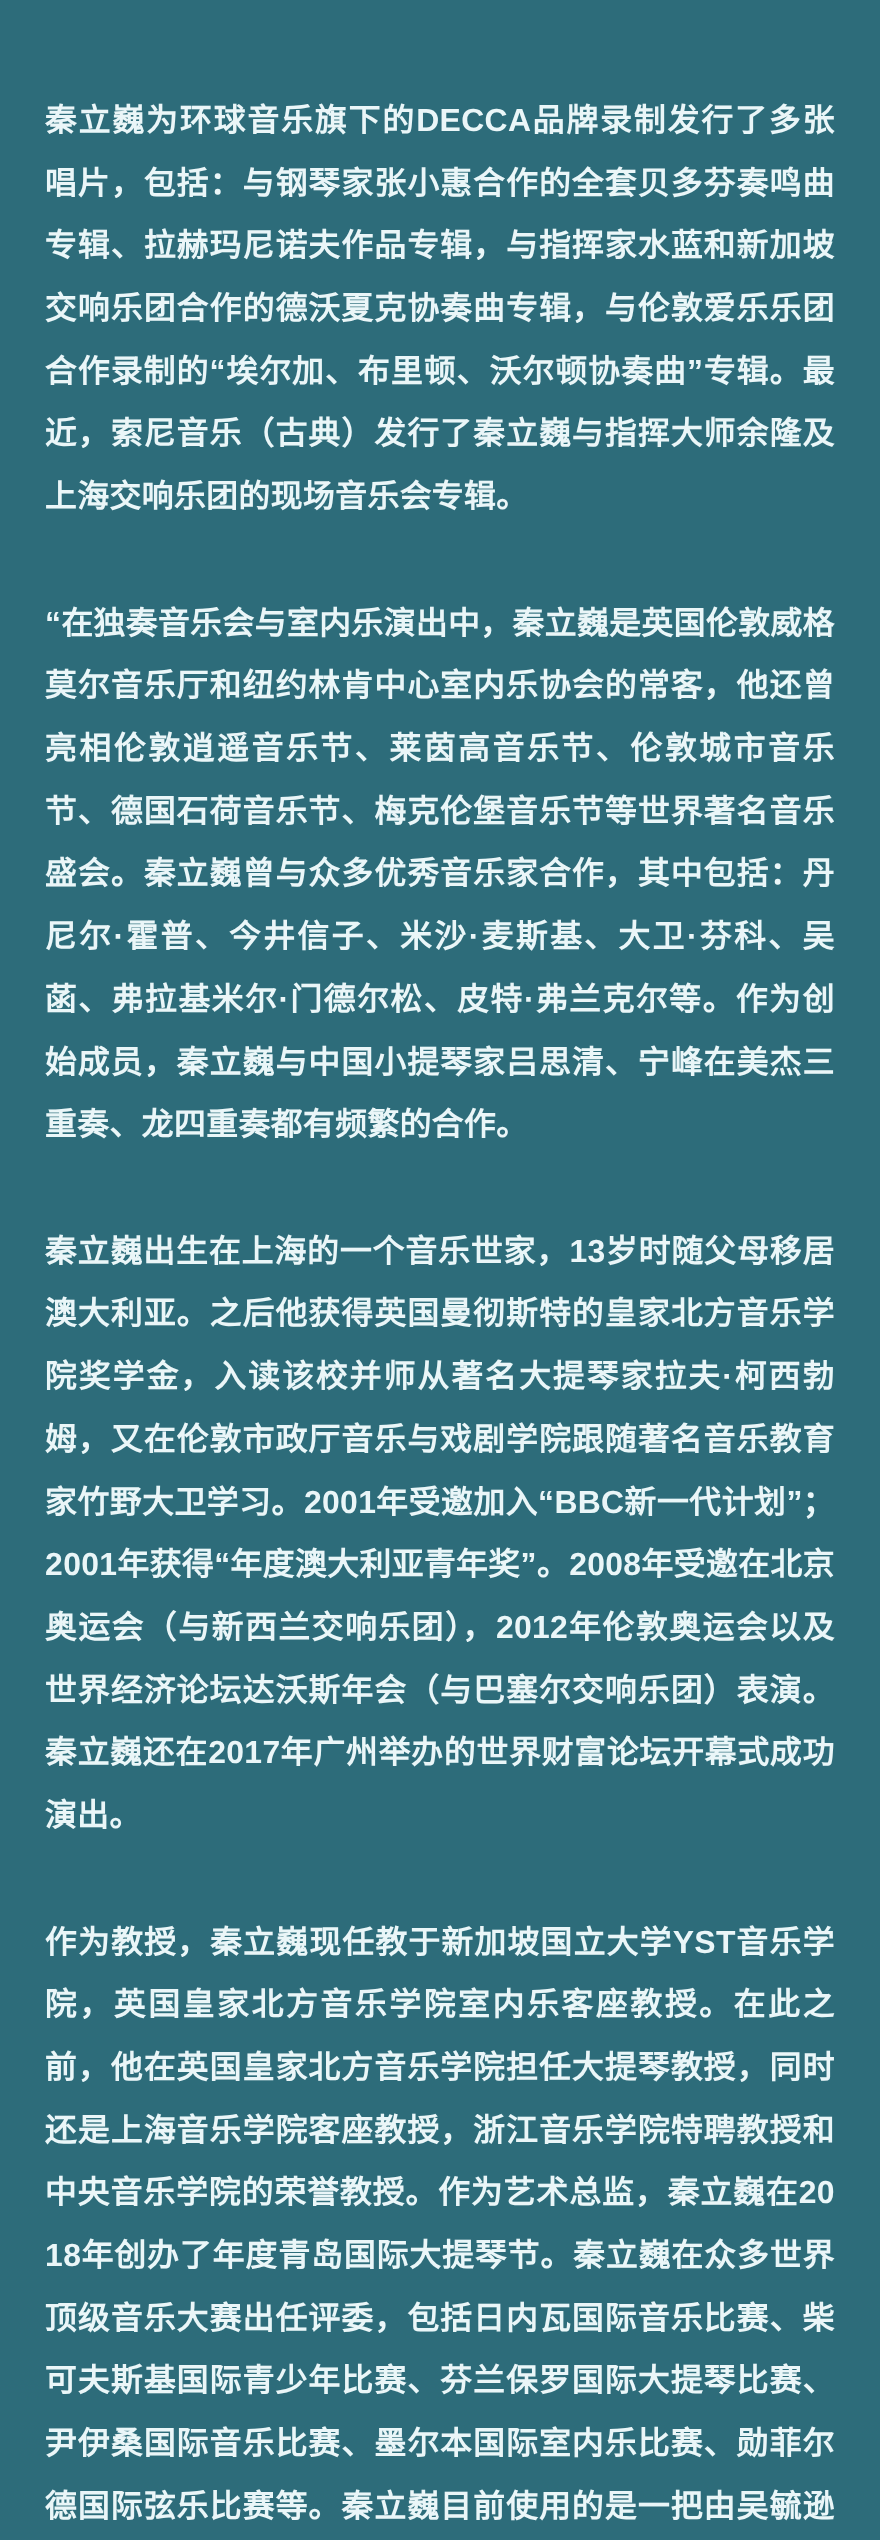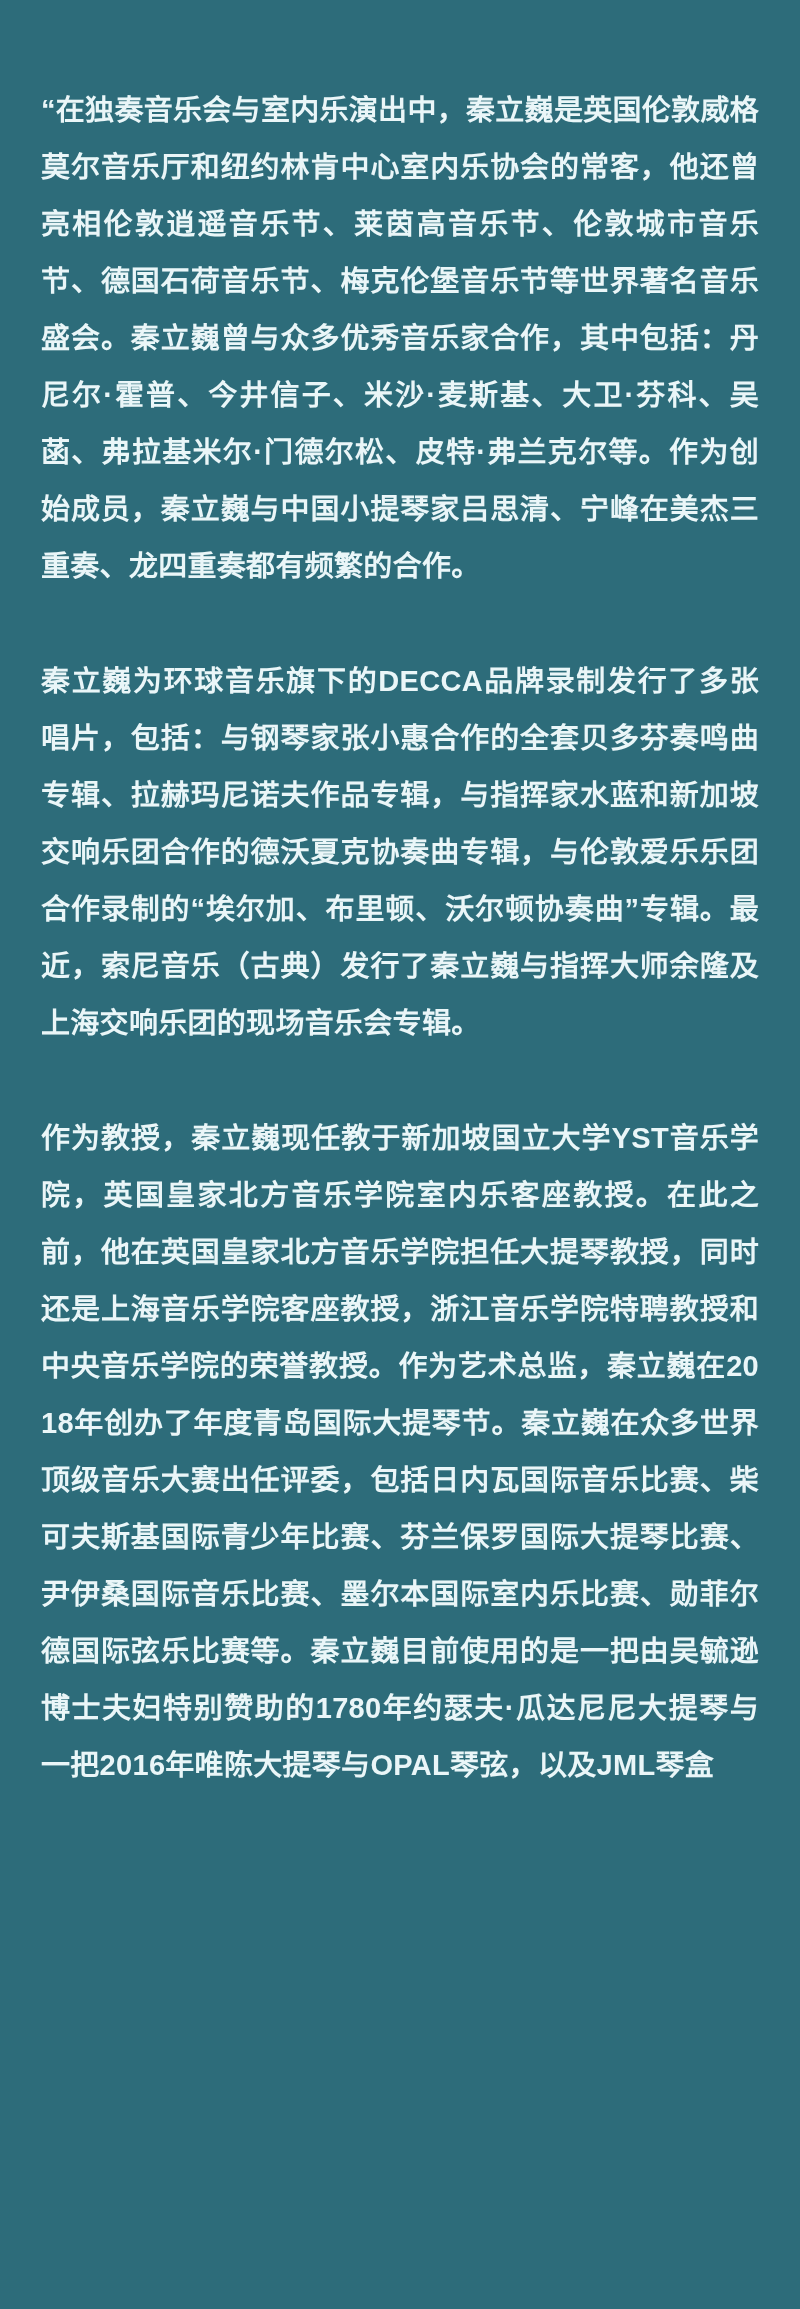--- a/index.html
+++ b/index.html
@@ -31,16 +31,17 @@
     word-break: break-all;
   }
   .bio-article p:last-child {
     margin-bottom: 0;
   }
 </style>
 </head>
 <body style="background: rgb(45, 108, 122);">
 
 <main class="bio-article">
+  <p style="color: rgb(234, 246, 248);">秦立巍为环球音乐旗下的DECCA品牌录制发行了多张唱片，包括：与钢琴家张小惠合作的全套贝多芬奏鸣曲专辑、拉赫玛尼诺夫作品专辑，与指挥家水蓝和新加坡交响乐团合作的德沃夏克协奏曲专辑，与伦敦爱乐乐团合作录制的“埃尔加、布里顿、沃尔顿协奏曲”专辑。最近，索尼音乐（古典）发行了秦立巍与指挥大师余隆及上海交响乐团的现场音乐会专辑。</p>
   <p style="color: rgb(234, 246, 248);">“在独奏音乐会与室内乐演出中，秦立巍是英国伦敦威格莫尔音乐厅和纽约林肯中心室内乐协会的常客，他还曾亮相伦敦逍遥音乐节、莱茵高音乐节、伦敦城市音乐节、德国石荷音乐节、梅克伦堡音乐节等世界著名音乐盛会。秦立巍曾与众多优秀音乐家合作，其中包括：丹尼尔·霍普、今井信子、米沙·麦斯基、大卫·芬科、吴菡、弗拉基米尔·门德尔松、皮特·弗兰克尔等。作为创始成员，秦立巍与中国小提琴家吕思清、宁峰在美杰三重奏、龙四重奏都有频繁的合作。</p>
-  <p style="color: rgb(234, 246, 248);">秦立巍为环球音乐旗下的DECCA品牌录制发行了多张唱片，包括：与钢琴家张小惠合作的全套贝多芬奏鸣曲专辑、拉赫玛尼诺夫作品专辑，与指挥家水蓝和新加坡交响乐团合作的德沃夏克协奏曲专辑，与伦敦爱乐乐团合作录制的“埃尔加、布里顿、沃尔顿协奏曲”专辑。最近，索尼音乐（古典）发行了秦立巍与指挥大师余隆及上海交响乐团的现场音乐会专辑。</p>
+  <p style="color: rgb(234, 246, 248);">秦立巍出生在上海的一个音乐世家，13岁时随父母移居澳大利亚。之后他获得英国曼彻斯特的皇家北方音乐学院奖学金，入读该校并师从著名大提琴家拉夫·柯西勃姆，又在伦敦市政厅音乐与戏剧学院跟随著名音乐教育家竹野大卫学习。2001年受邀加入“BBC新一代计划”；2001年获得“年度澳大利亚青年奖”。2008年受邀在北京奥运会（与新西兰交响乐团），2012年伦敦奥运会以及世界经济论坛达沃斯年会（与巴塞尔交响乐团）表演。秦立巍还在2017年广州举办的世界财富论坛开幕式成功演出。</p>
   <p style="color: rgb(234, 246, 248);">作为教授，秦立巍现任教于新加坡国立大学YST音乐学院，英国皇家北方音乐学院室内乐客座教授。在此之前，他在英国皇家北方音乐学院担任大提琴教授，同时还是上海音乐学院客座教授，浙江音乐学院特聘教授和中央音乐学院的荣誉教授。作为艺术总监，秦立巍在2018年创办了年度青岛国际大提琴节。秦立巍在众多世界顶级音乐大赛出任评委，包括日内瓦国际音乐比赛、柴可夫斯基国际青少年比赛、芬兰保罗国际大提琴比赛、尹伊桑国际音乐比赛、墨尔本国际室内乐比赛、勋菲尔德国际弦乐比赛等。秦立巍目前使用的是一把由吴毓逊博士夫妇特别赞助的1780年约瑟夫·瓜达尼尼大提琴与一把2016年唯陈大提琴与OPAL琴弦，以及JML琴盒</p>
 </main>
 
 </body></html>

